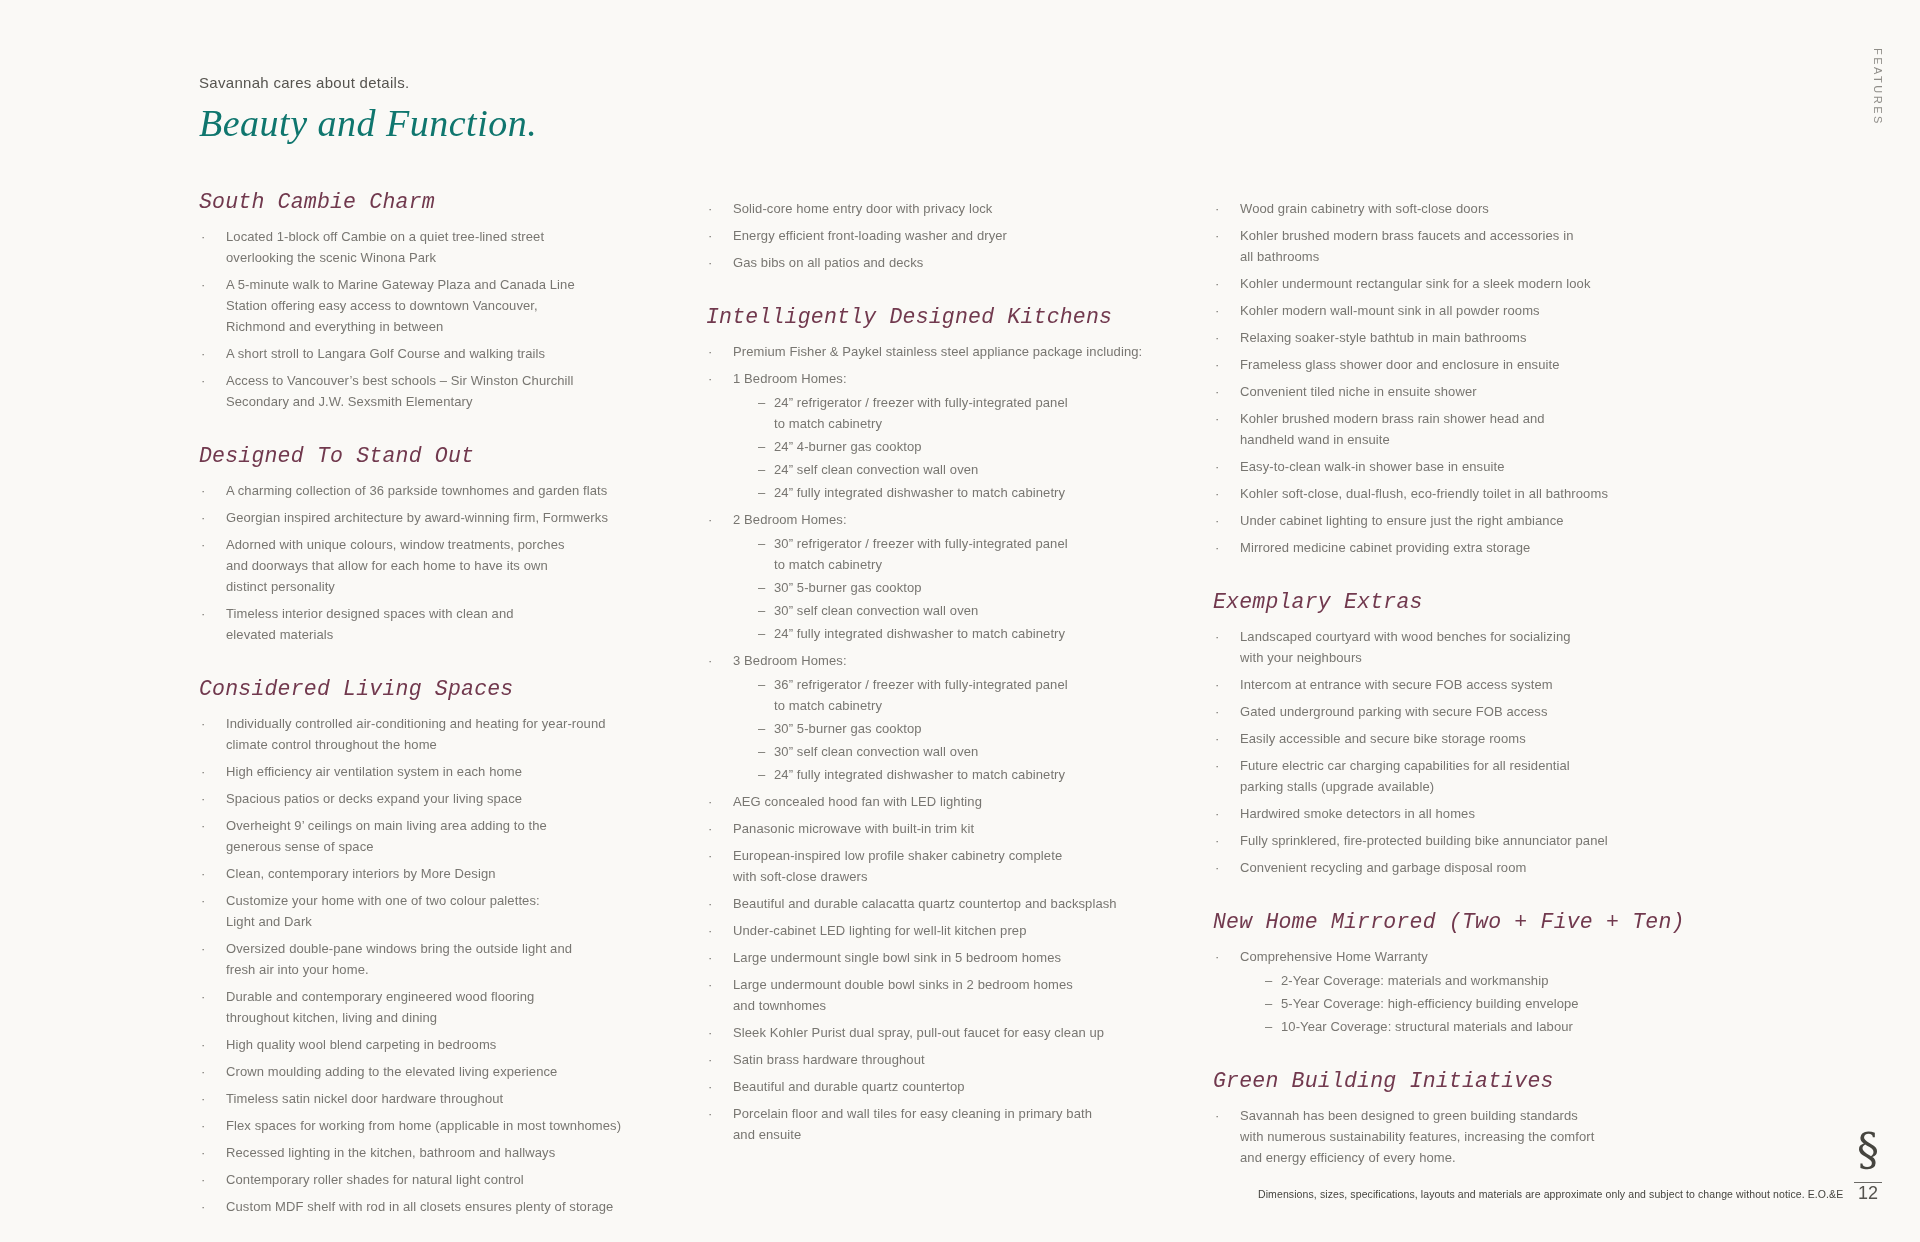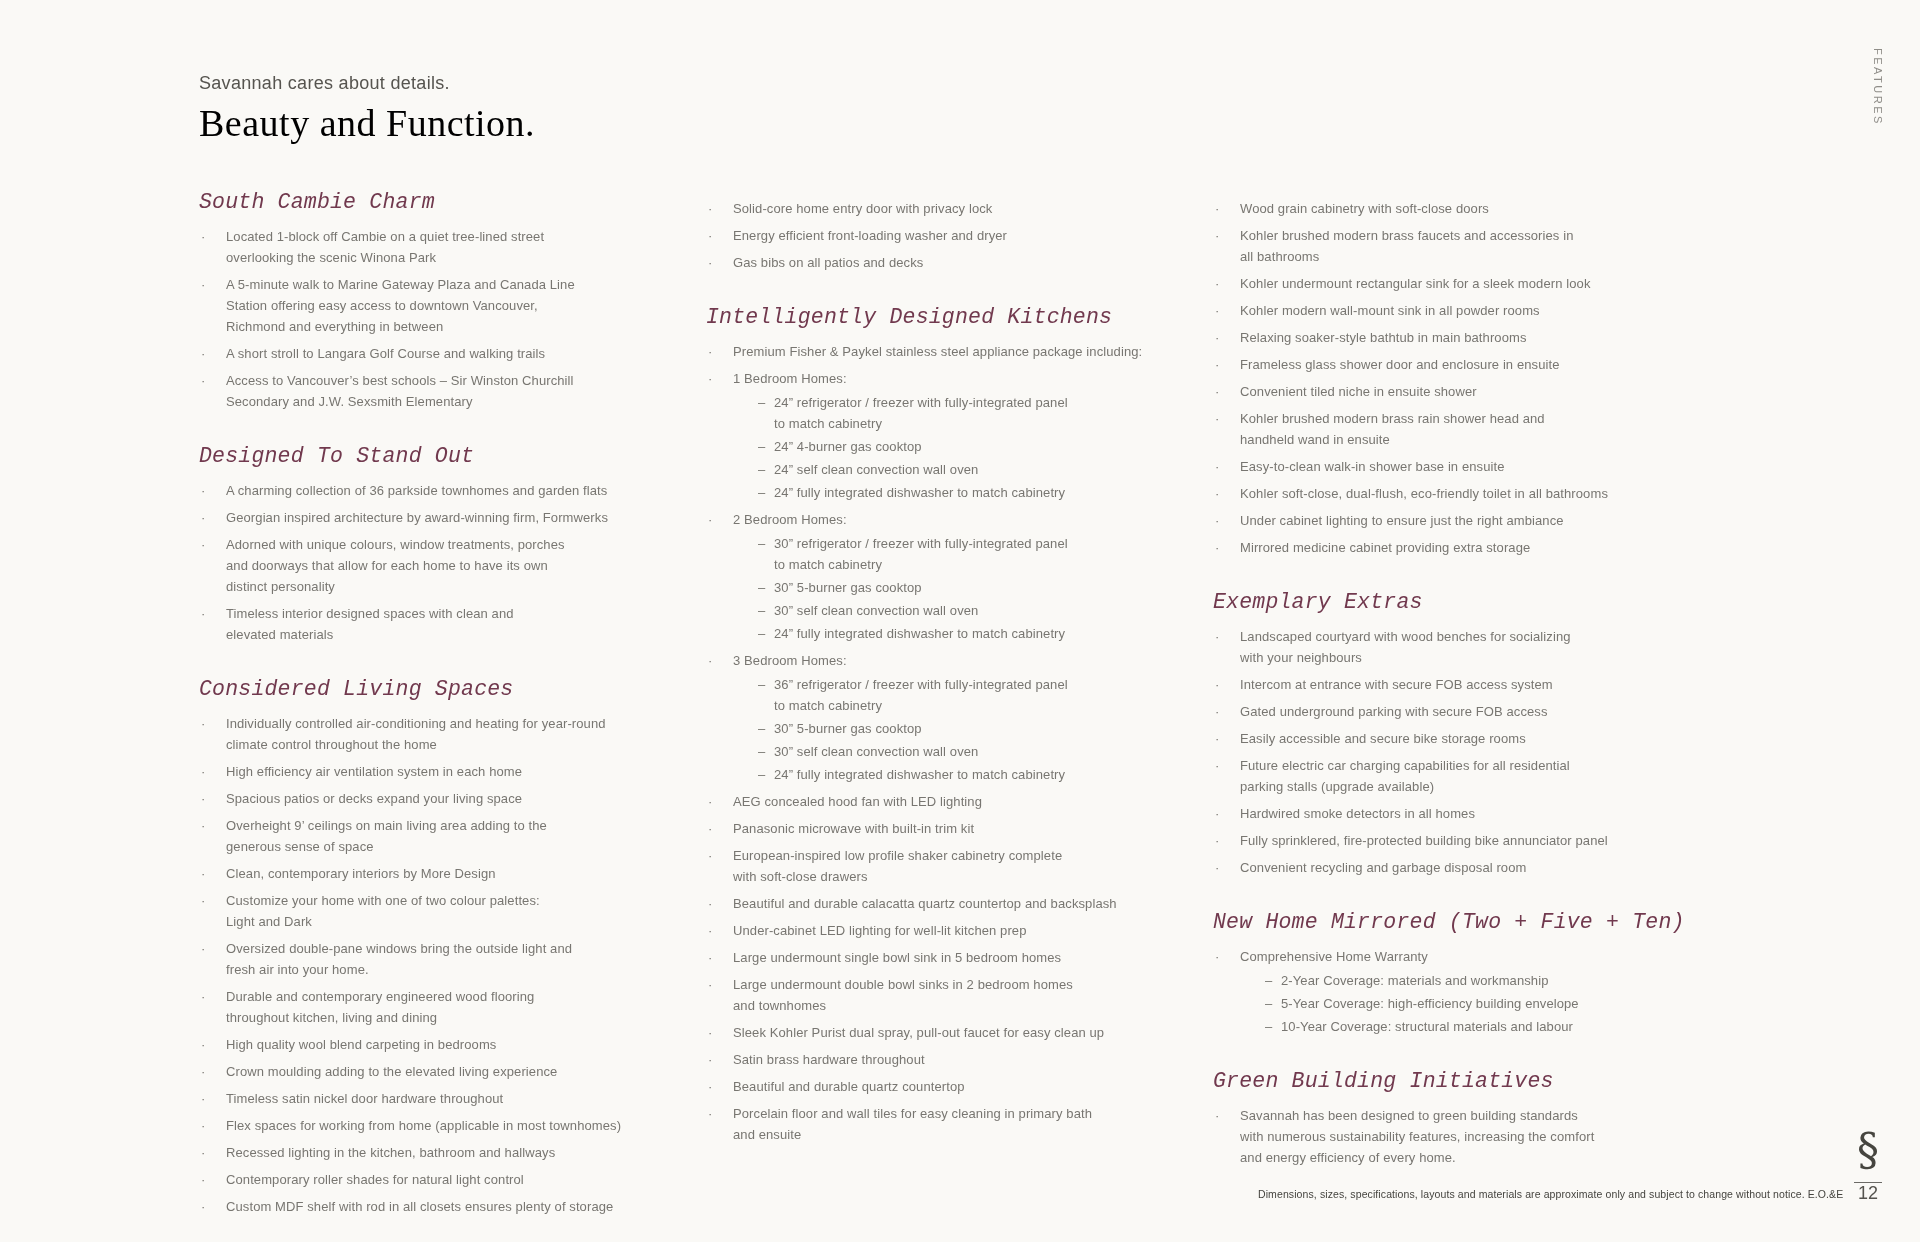--- a/index.html
+++ b/index.html
@@ -7,27 +7,27 @@
     width:1920px;height:1242px;
     background:#faf9f6;
     font-family:"Liberation Sans", sans-serif;
     overflow:hidden;
   }
   .page{position:relative;width:1920px;height:1242px;}
 
   
   .header{position:absolute;left:199px;top:74px;}
   .eyebrow{
-    font-size:18px;line-height:18px;color:#56544f;letter-spacing:.3px;
+    font-size:15px;line-height:18px;color:#56544f;letter-spacing:.3px;
   }
   .page-title{
     margin-top:9px;
     font-family:"Liberation Serif", serif;
-    font-weight:500;
-    font-size:38px;line-height:44px;color:#000000;letter-spacing:.5px;
+    font-style:italic;font-weight:500;
+    font-size:38px;line-height:44px;color:#0f766e;letter-spacing:.5px;
   }
 
   
   .side-label{
     position:absolute;left:1872px;top:48px;
     writing-mode:vertical-rl;text-orientation:mixed;
     font-size:11px;letter-spacing:2.5px;color:#8f8d88;
   }
 
   

